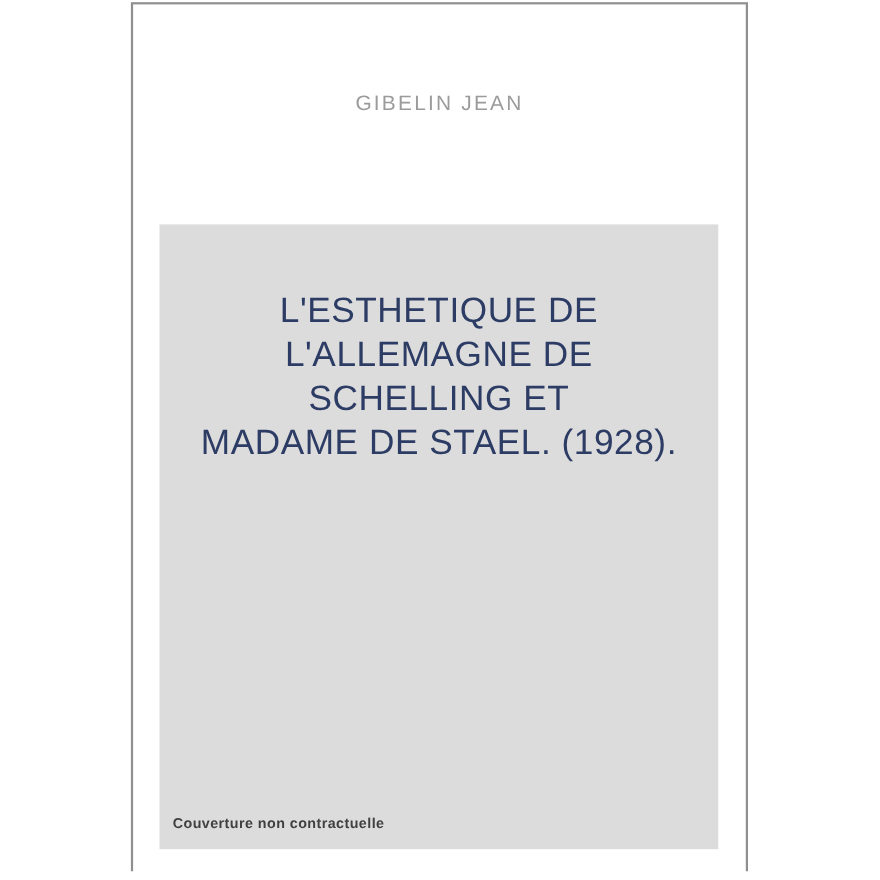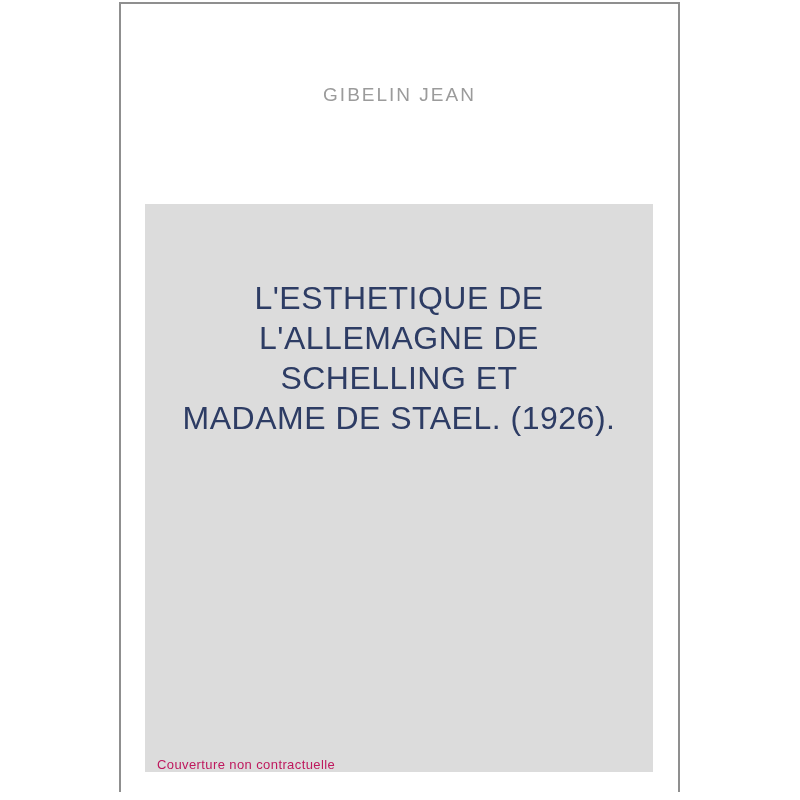--- a/index.html
+++ b/index.html
@@ -43,53 +43,54 @@
   .cover {
     position: absolute;
     left: 24px;
     top: 200px;
     width: 508px;
     height: 568px;
     background: #dcdcdc;
   }
   .title {
     position: absolute;
-    top: 74px;
+    top: 58px;
     left: 0;
     right: 0;
     text-align: center;
     font-size: 32px;
     line-height: 40px;
     font-weight: 400;
     letter-spacing: 0.5px;
     color: #2d3c64;
   }
   .disclaimer {
     position: absolute;
     left: 12px;
-    bottom: 0;
+    bottom: 16px;
     font-size: 13px;
     letter-spacing: 0.4px;
-    color: #be185d;
+    color: #404040;
+    font-weight: bold;
   }
 </style>
 </head>
 <body>
 
 <div class="canvas">
   <div class="page">
 
     <div class="author">GIBELIN JEAN</div>
 
     <div class="cover">
 
       <div class="title">
         <div>L'ESTHETIQUE DE</div>
         <div>L'ALLEMAGNE DE</div>
         <div>SCHELLING ET</div>
-        <div>MADAME DE STAEL. (1926).</div>
+        <div>MADAME DE STAEL. (1928).</div>
       </div>
 
       <div class="disclaimer">Couverture non contractuelle</div>
     </div>
 
   </div>
 </div>
 
 </body></html>

